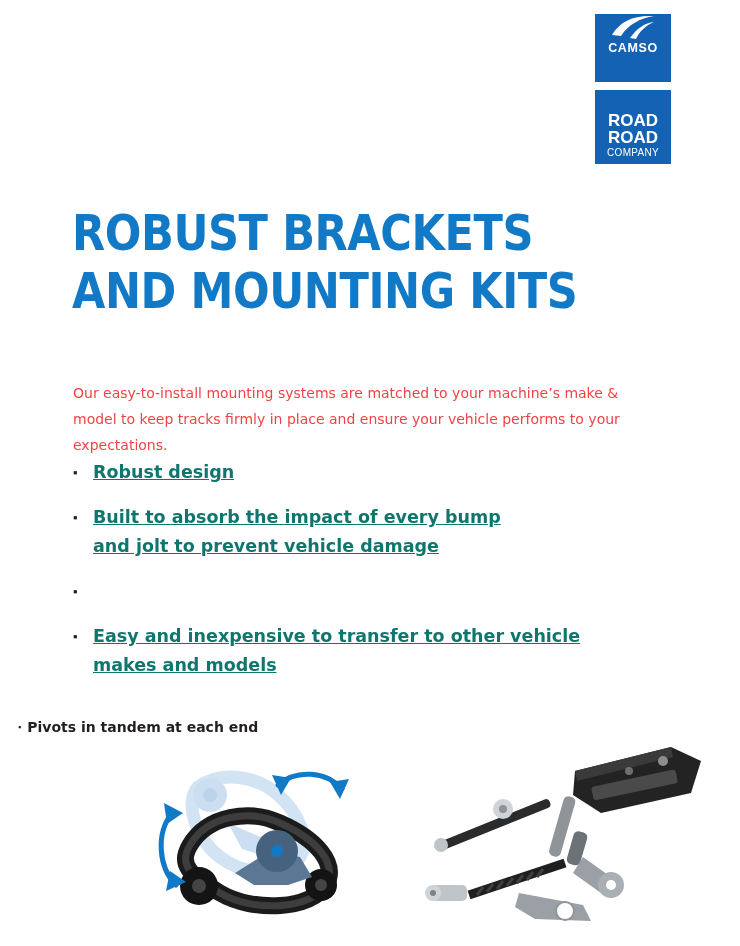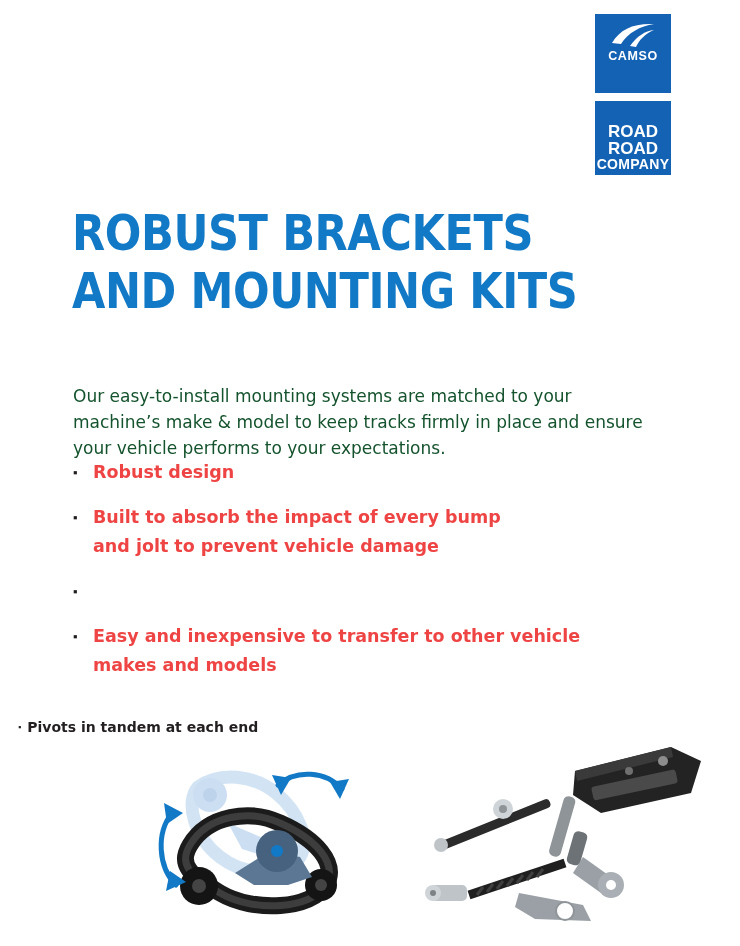--- a/index.html
+++ b/index.html
@@ -23,22 +23,21 @@
     width: 76px;
   }
   .logo-box {
     background: #1462b4;
     width: 76px;
     box-sizing: border-box;
     color: #ffffff;
     text-align: center;
   }
   .logo-camso {
-    height: 79px;
-    padding-top: 8px;
+    height: 68px;
     position: relative;
   }
   .camso-swoosh {
     width: 46px;
     height: 26px;
     margin: 0 auto 2px auto;
     display: block;
   }
   .logo-camso-text {
     font-size: 12.5px;
@@ -52,22 +51,22 @@
     padding-top: 22px;
     box-sizing: border-box;
   }
   .rf-line {
     font-size: 17px;
     font-weight: bold;
     line-height: 17px;
     letter-spacing: 0px;
   }
   .rf-company {
-    font-size: 14px;
-    font-weight: bold;
+    font-size: 10px;
+    font-weight: normal;
     letter-spacing: 0.3px;
     line-height: 12px;
     margin-top: 1px;
   }
 
   
   .headline {
     position: absolute;
     left: 72px;
     top: 172px;
@@ -82,23 +81,23 @@
     white-space: pre;
   }
   .headline .l2 { display: block; }
 
   
   .intro {
     position: absolute;
     left: 73px;
     top: 366px;
     width: 572px;
-    font-size: 17px;
+    font-size: 14px;
     line-height: 26px;
-    color: #14532d;
+    color: #ef4444;
     font-family: "DejaVu Sans", sans-serif;
   }
 
   
   .bullets {
     position: absolute;
     left: 73px;
     top: 458px;
     width: 600px;
   }
@@ -111,22 +110,23 @@
     flex: 0 0 20px;
     color: #231f20;
     font-size: 13px;
     line-height: 29px;
   }
   .bullet-text {
     font-family: "DejaVu Sans", sans-serif;
     font-weight: bold;
     font-size: 17.5px;
     line-height: 29px;
-    color: #ef4444;
+    color: #0f766e;
     white-space: pre-line;
+    text-decoration: underline;
   }
 
   
   .caption {
     position: absolute;
     left: 18px;
     top: 719px;
     display: flex;
     align-items: flex-start;
   }

